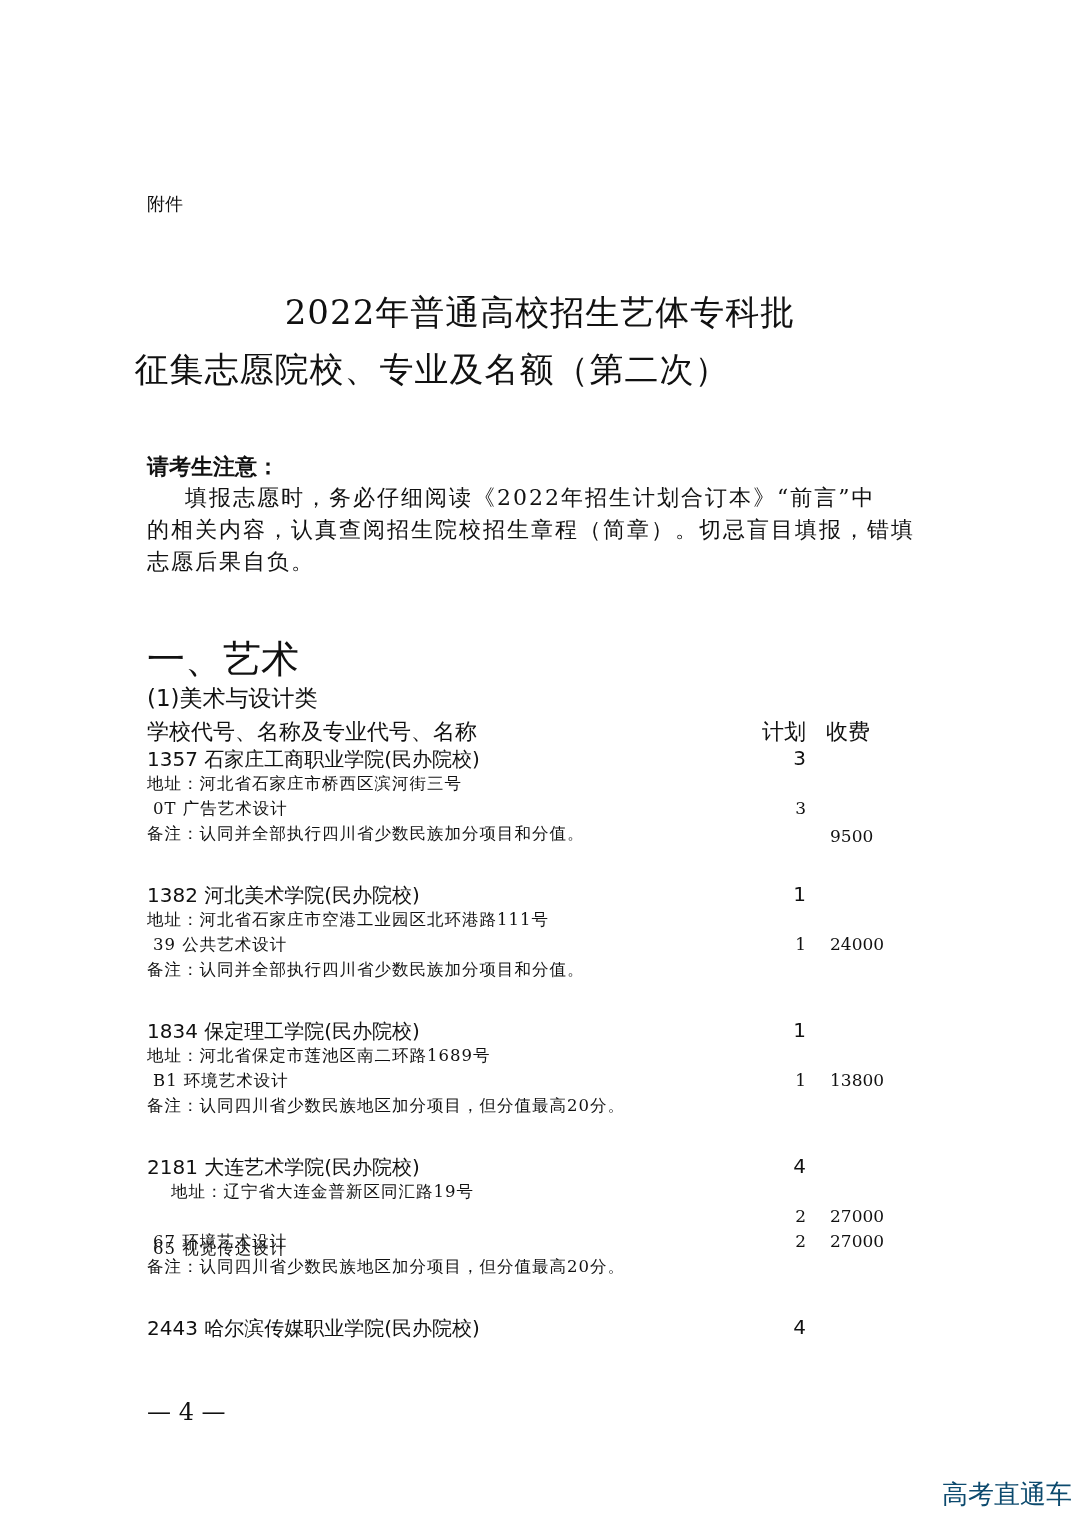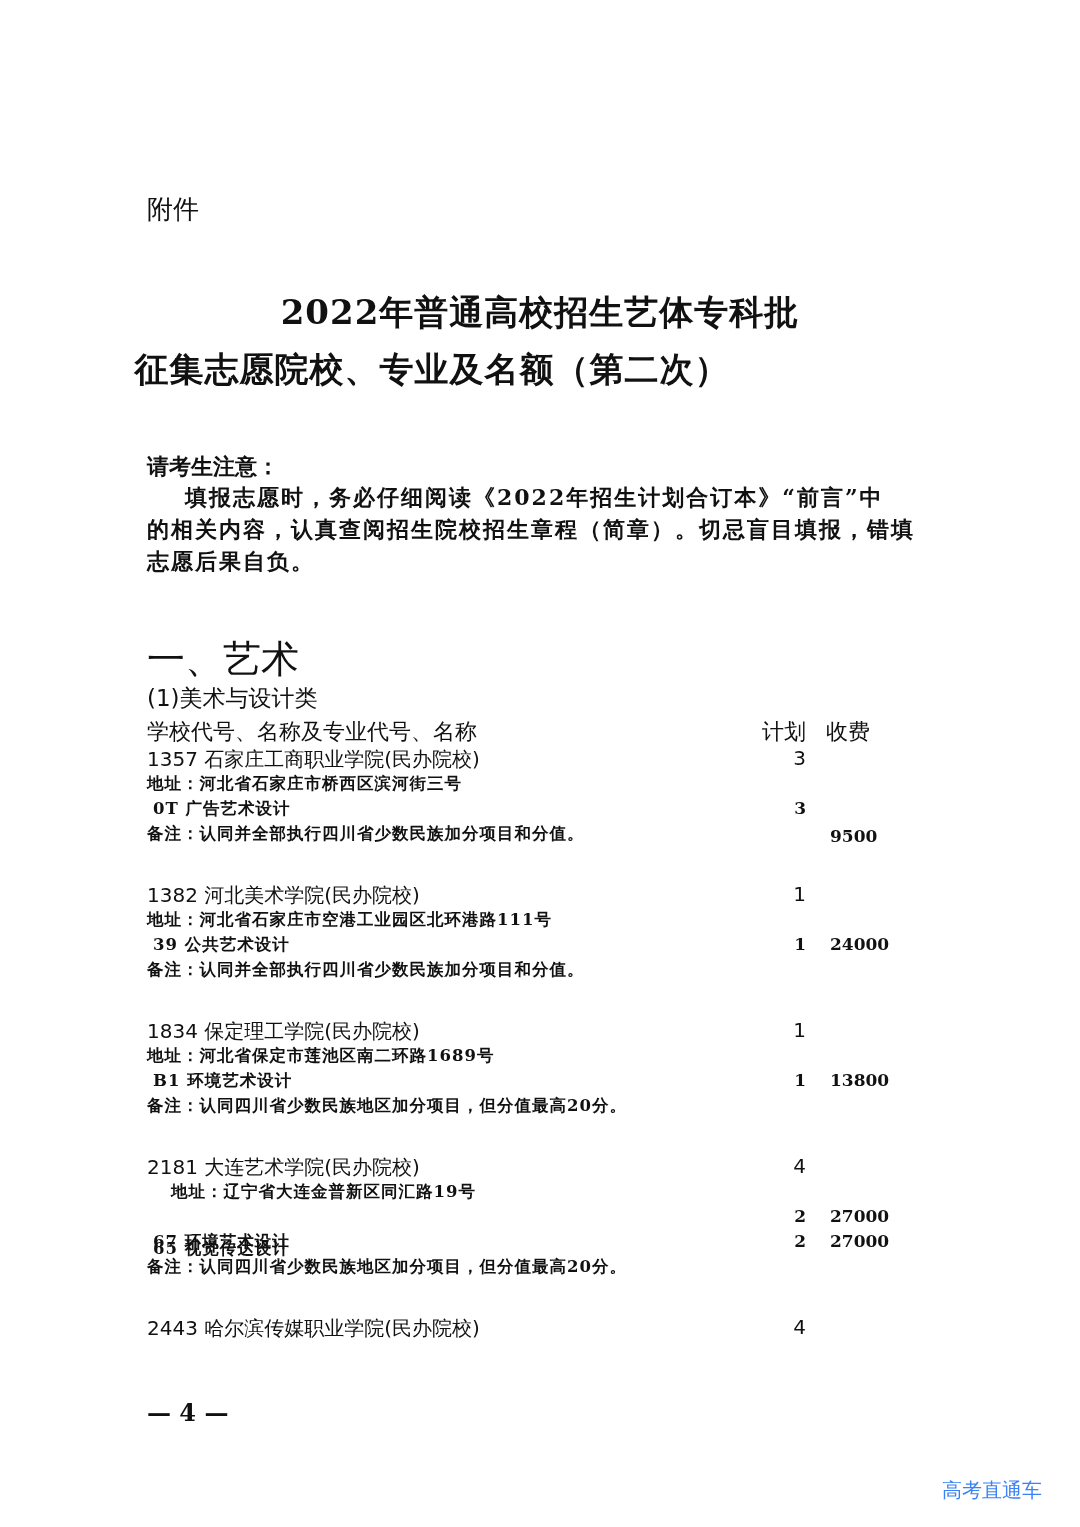--- a/index.html
+++ b/index.html
@@ -1,37 +1,37 @@
 <!DOCTYPE html>
 <html><head>
 <meta charset="utf-8">
 <style>
   html, body { margin:0; padding:0; background:#ffffff; }
   body { width:1080px; height:1527px; position:relative; overflow:hidden; color:#111; font-family:"DejaVu Serif", serif; }
   .abs { position:absolute; white-space:nowrap; }
   .sans { font-family:"DejaVu Sans", sans-serif; }
-  .serif { font-family:"DejaVu Serif", serif;font-weight:bold; }
-  #attach { left:147px; top:192px; font-size:26px; }
+  .serif { font-family:"DejaVu Serif", serif; }
+  #attach { left:147px; top:192px; font-size:18px; }
   #title1 { left:0; width:1080px; text-align:center; top:290px; font-size:34px; letter-spacing:1px; }
   #title2 { left:0; width:864px; text-align:center; top:347px; font-size:34px; letter-spacing:1px; }
   #notice-label { left:147px; top:452px; font-size:22px; font-weight:bold; }
   .para { left:147px; font-size:22px; letter-spacing:2px; }
   #p1 { left:185px; top:483px; }
   #p2 { top:515px; }
   #p3 { top:547px; }
   #sec-title { left:147px; top:634px; font-size:38px; }
   #cat-title { left:147px; top:683px; font-size:23px; }
   .hdr { top:717px; font-size:22px; }
   .sch { font-size:20px; }
   .sm { font-size:16.5px; letter-spacing:1px;text-align:center; }
   .num { font-size:17px; }
   .plan { left:770px; width:36px; text-align:right; }
   .fee { left:830px; }
   #page-num { left:147px; top:1398px; font-size:24px; }
-  #watermark { left:942px; top:1477px; font-size:20px; color:#3b82f6; }
+  #watermark { left:942px; top:1477px; font-size:26px; color:#0c4a6e; }
 </style>
 </head>
 <body>
 
 <div class="abs sans" id="attach">附件</div>
 
 <div class="abs serif" id="title1">2022年普通高校招生艺体专科批</div>
 <div class="abs serif" id="title2">征集志愿院校、专业及名额（第二次）</div>
 
 <div class="abs sans" id="notice-label">请考生注意：</div>

